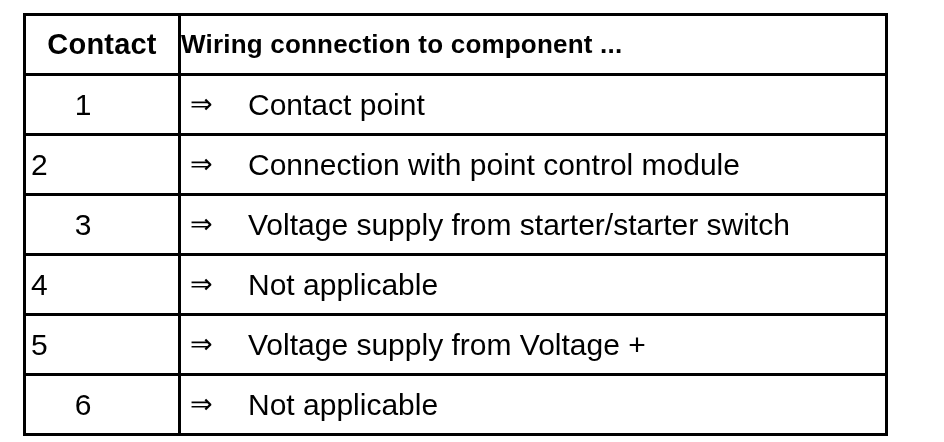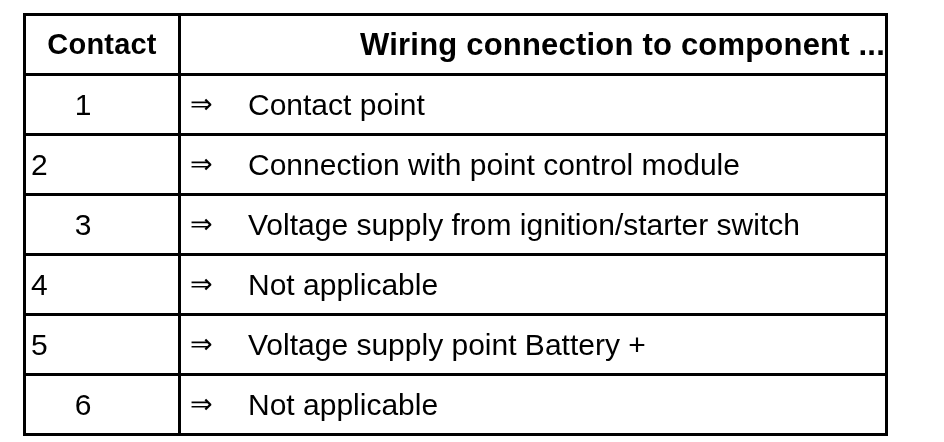--- a/index.html
+++ b/index.html
@@ -49,23 +49,23 @@
   .head-row th {
     height: 57px;
   }
   .head-contact {
     text-align: center;
     font-weight: bold;
     font-size: 29px;
     letter-spacing: 0.2px;
   }
   .head-wiring {
-    text-align: right;
+    text-align: left;
     font-weight: bold;
-    font-size: 31px;
+    font-size: 26px;
     letter-spacing: 0.2px;
     padding-right: 14px;
   }
 
   
   .body-row td {
     height: 57px;
   }
 
   .cell-contact {
@@ -135,41 +135,41 @@
             <span class="wiring-text">Connection with point control module</span>
           </span>
         </td>
       </tr>
 
       <tr class="body-row">
         <td class="cell-contact align-center">3</td>
         <td class="cell-wiring">
           <span class="wiring-inner">
             <span class="arrow-glyph">⇒</span>
-            <span class="wiring-text">Voltage supply from ignition/starter switch</span>
+            <span class="wiring-text">Voltage supply from starter/starter switch</span>
           </span>
         </td>
       </tr>
 
       <tr class="body-row">
         <td class="cell-contact align-left">4</td>
         <td class="cell-wiring">
           <span class="wiring-inner">
             <span class="arrow-glyph">⇒</span>
             <span class="wiring-text">Not applicable</span>
           </span>
         </td>
       </tr>
 
       <tr class="body-row">
         <td class="cell-contact align-left">5</td>
         <td class="cell-wiring">
           <span class="wiring-inner">
             <span class="arrow-glyph">⇒</span>
-            <span class="wiring-text">Voltage supply point Battery +</span>
+            <span class="wiring-text">Voltage supply from Voltage +</span>
           </span>
         </td>
       </tr>
 
       <tr class="body-row">
         <td class="cell-contact align-center">6</td>
         <td class="cell-wiring">
           <span class="wiring-inner">
             <span class="arrow-glyph">⇒</span>
             <span class="wiring-text">Not applicable</span>

